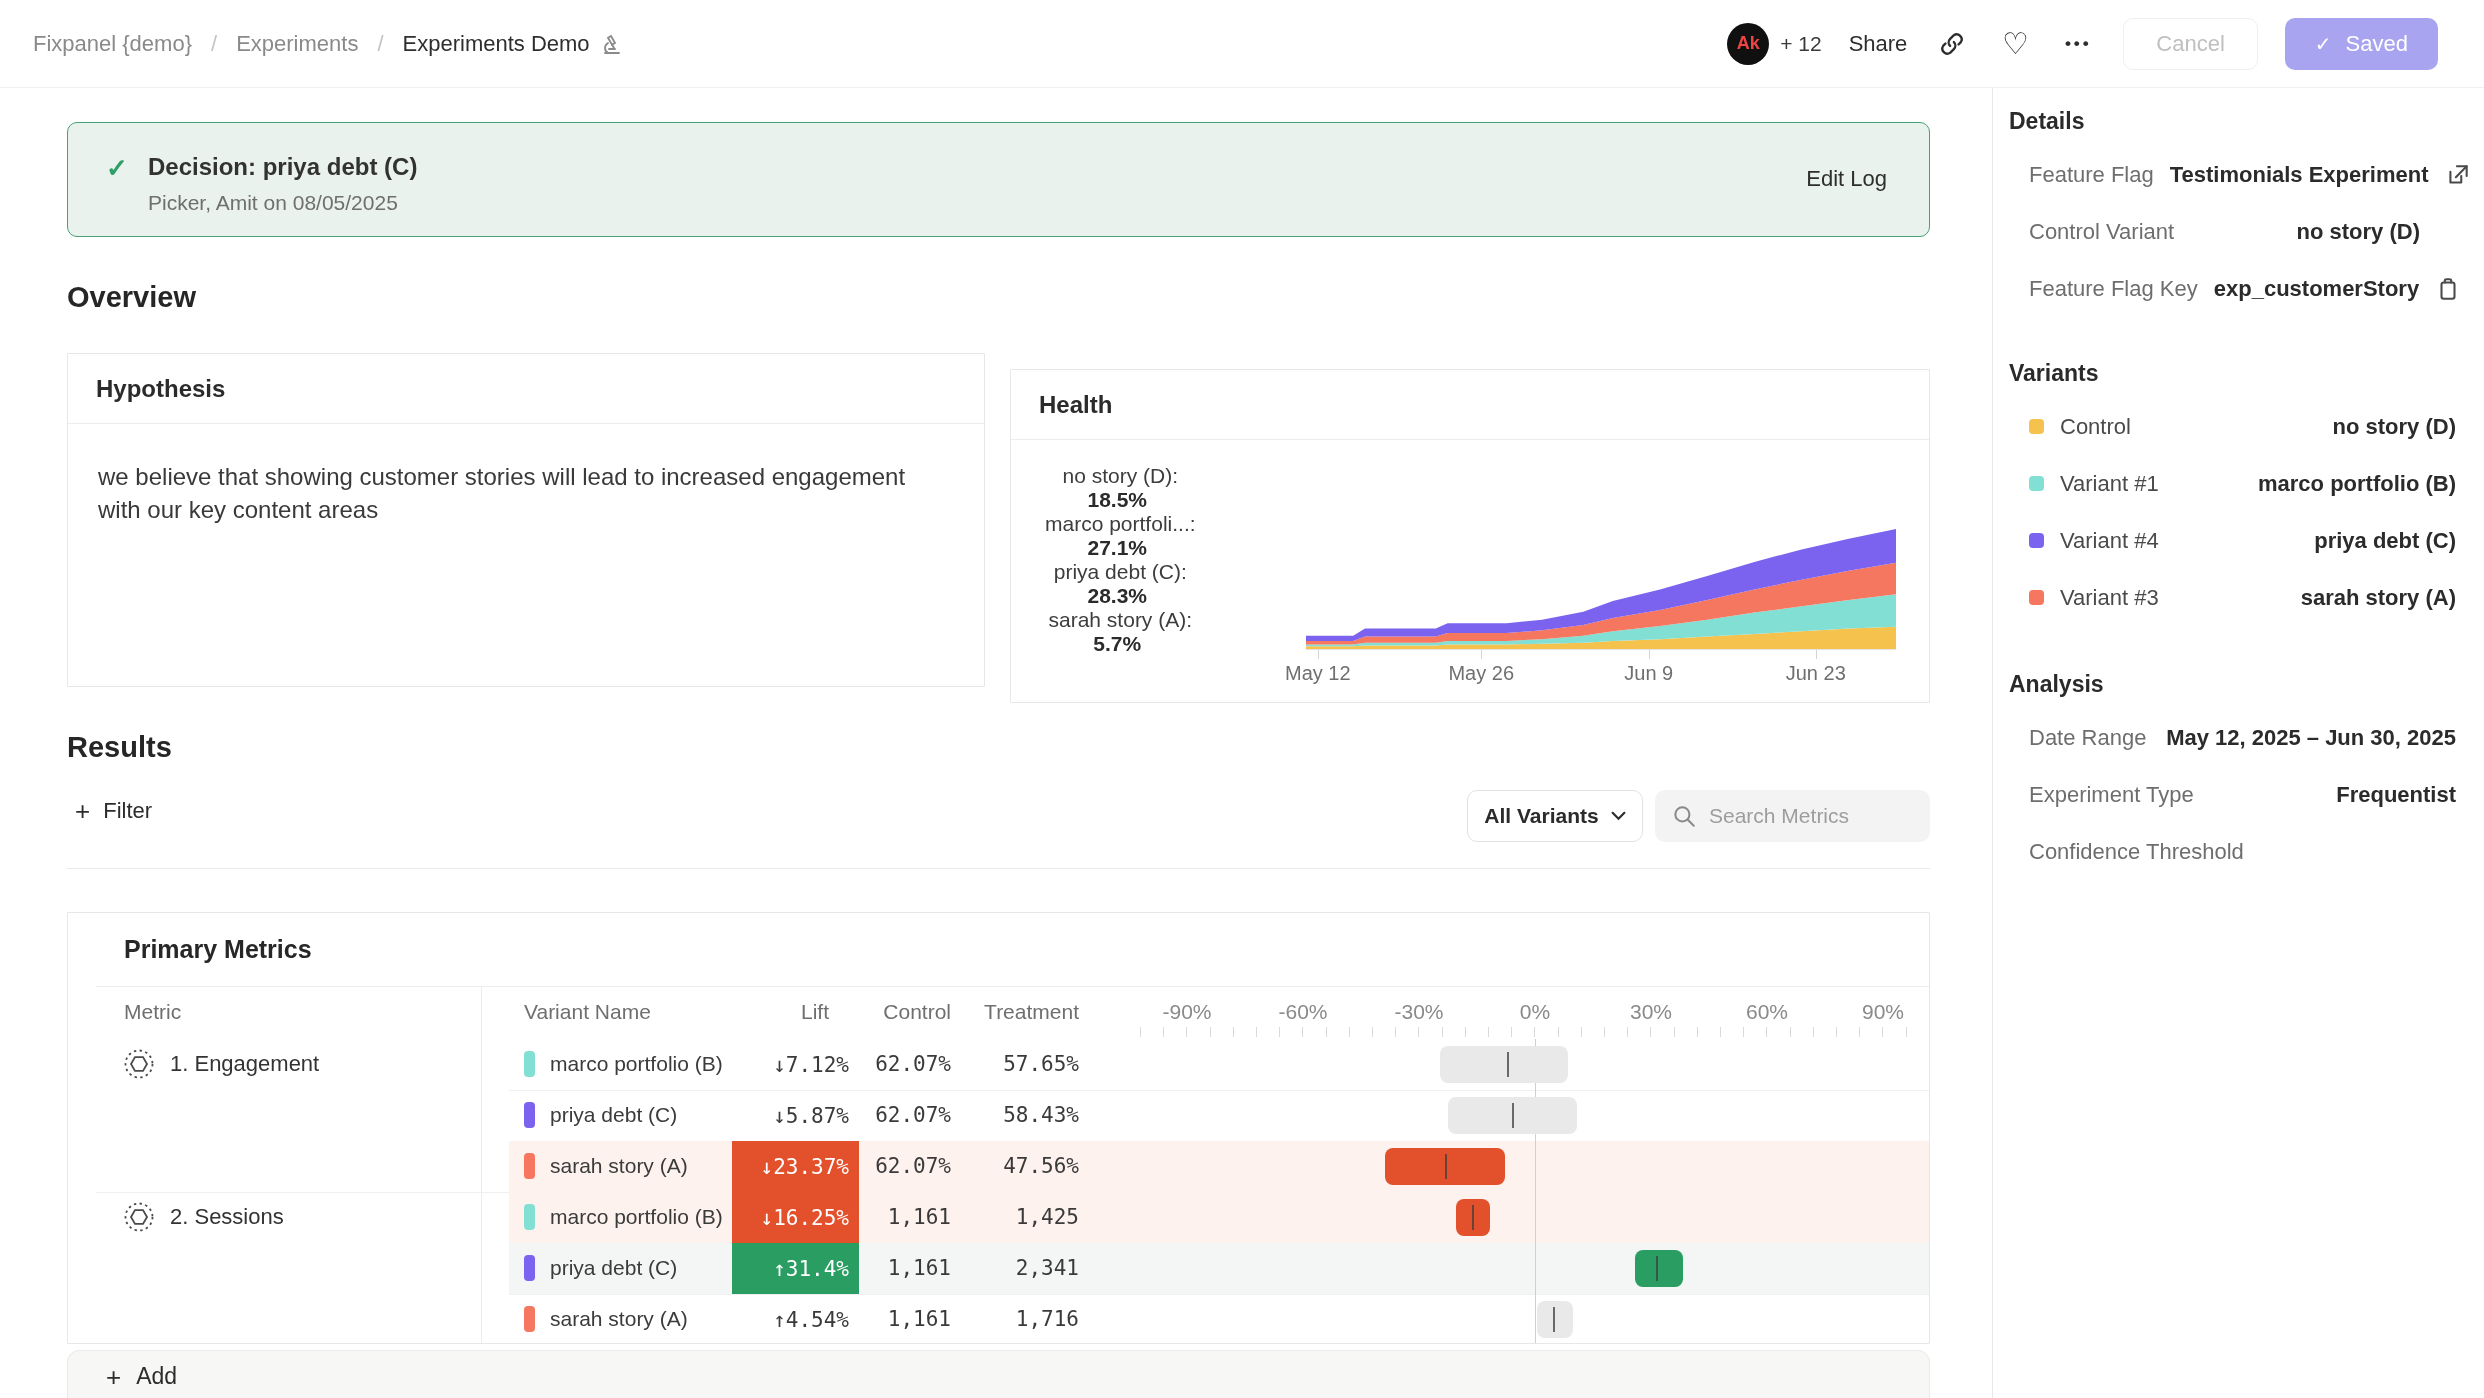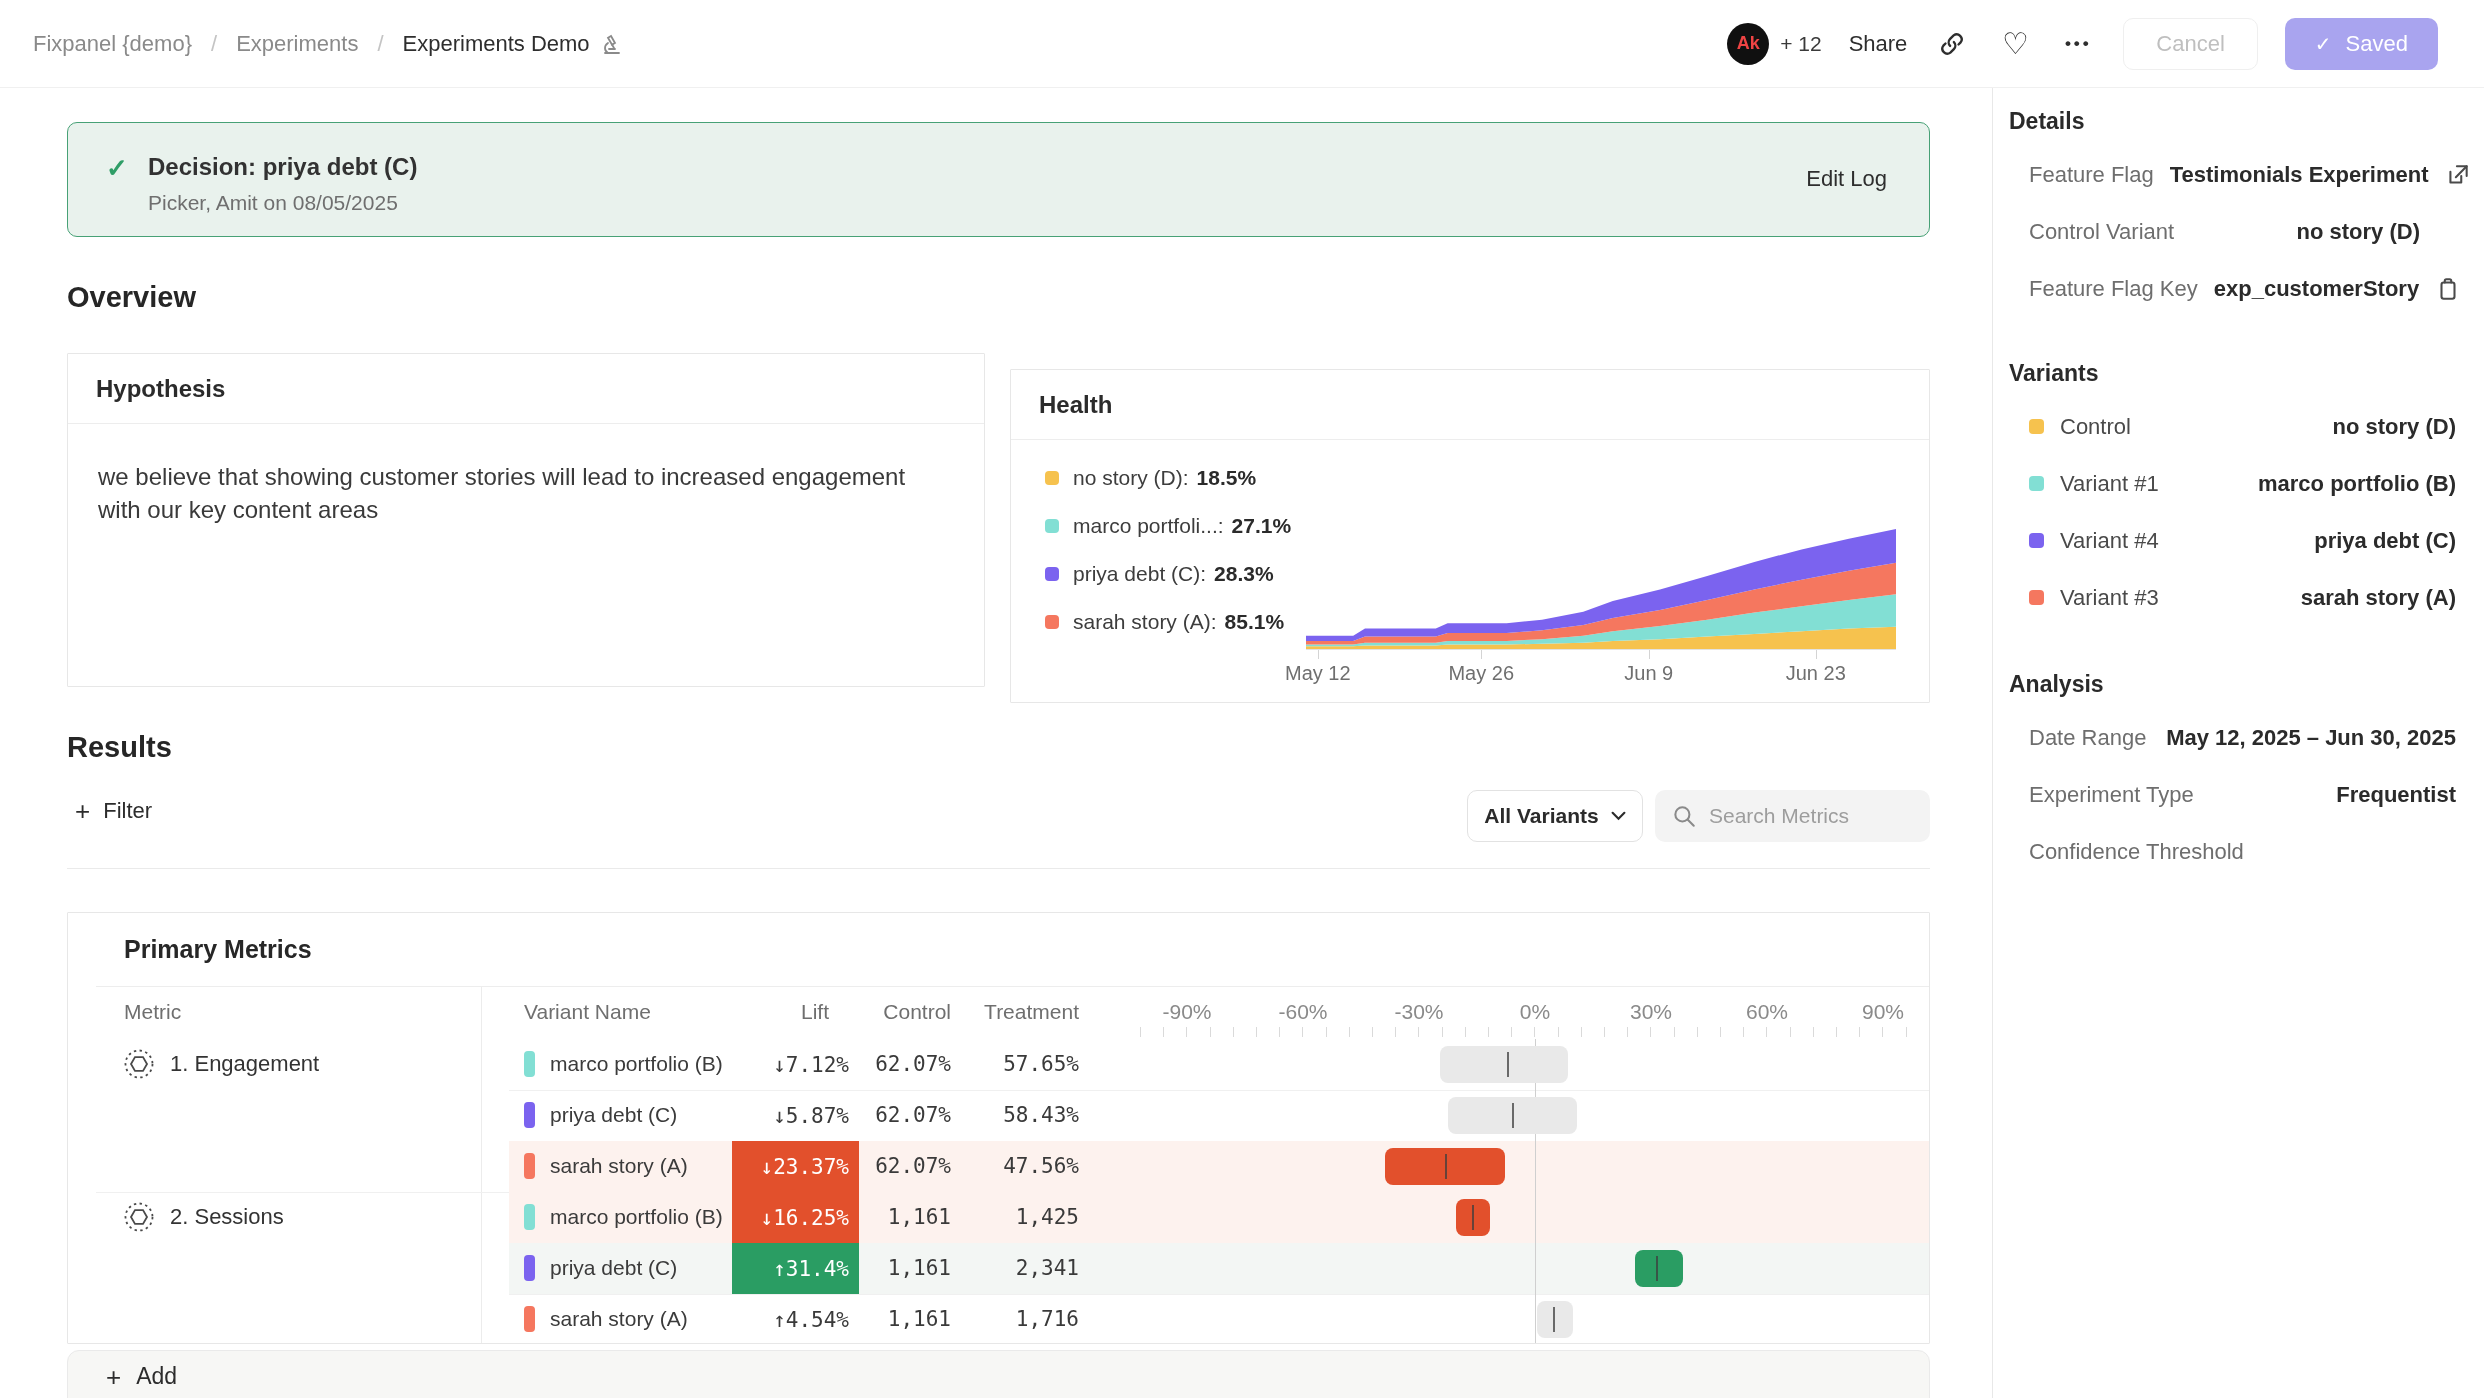--- a/index.html
+++ b/index.html
@@ -44,21 +44,21 @@
   .section-title { position:absolute; left:67px; font-size:29px; font-weight:700; color:#262626; }
 
   
   .card { position:absolute; background:#fff; border:1px solid #e7e7e7; border-radius:1px; }
   .card-head { height:70px; display:flex; align-items:center; padding:0 28px;
     border-bottom:1px solid #ededed; font-size:24px; font-weight:700; color:#2b2b2b; }
   .hypo-card { left:67px; top:265px; width:918px; height:334px; }
   .hypo-body { padding:36px 30px; font-size:24px; line-height:33px; color:#3a3a3a; max-width:880px; }
   .health-card { left:1010px; top:281px; width:920px; height:334px; }
   .legend { position:absolute; left:34px; top:94px; display:flex; flex-direction:column; gap:21px; }
-  .legend-item { display:flex; align-items:center; gap:14px; height:27px; }
+  .legend-item { display:flex; align-items:center; height:27px;flex-direction:column; }
   .legend-swatch { width:14px; height:14px; border-radius:4px; }
   .legend-label { font-size:21px; color:#3d3d3d; }
   .legend-value { font-size:21px; color:#2b2b2b; font-weight:700; margin-left:-6px;}
   .health-chart { position:absolute; left:295px; top:159px; width:590px; height:120px; }
   .hx-axis { position:absolute; left:295px; top:279px; width:590px; height:1px; background:#e2e2e2; }
   .hx-tick { position:absolute; top:280px; width:1px; height:9px; background:#d4d4d4; }
   .hx-label { position:absolute; top:292px; width:120px; text-align:center; font-size:20px; color:#6f6f6f; }
 
   
   .filter-row { position:absolute; left:67px; top:702px; width:1863px; height:52px; }
@@ -208,21 +208,21 @@
         <span class="legend-value">27.1%</span>
       </div>
       <div class="legend-item">
         <span class="legend-swatch" style="background: rgb(123, 99, 239);"></span>
         <span class="legend-label">priya debt (C):</span>
         <span class="legend-value">28.3%</span>
       </div>
       <div class="legend-item">
         <span class="legend-swatch" style="background: rgb(245, 119, 95);"></span>
         <span class="legend-label">sarah story (A):</span>
-        <span class="legend-value">85.1%</span>
+        <span class="legend-value">5.7%</span>
       </div>
     </div>
     <svg id="health-chart" class="health-chart" viewBox="0 0 590 120" preserveAspectRatio="none">
         <polygon points="0.0,117.3 47.2,117.3 59.0,116.4 129.8,116.4 141.6,115.6 200.6,115.6 236.0,114.7 277.3,113.8 306.8,112.0 354.0,110.2 401.2,107.6 448.4,104.9 495.6,102.2 542.8,99.6 590.0,97.8 590.0,120.0 542.8,120.0 495.6,120.0 448.4,120.0 401.2,120.0 354.0,120.0 306.8,120.0 277.3,120.0 236.0,120.0 200.6,120.0 141.6,120.0 129.8,120.0 59.0,120.0 47.2,120.0 0.0,120.0" fill="#f6c24e"></polygon>
         <polygon points="0.0,115.6 47.2,115.6 59.0,113.8 129.8,113.8 141.6,112.0 200.6,112.0 236.0,110.2 277.3,106.7 306.8,102.2 354.0,96.9 401.2,90.7 448.4,83.6 495.6,77.3 542.8,71.1 590.0,65.3 590.0,97.8 542.8,99.6 495.6,102.2 448.4,104.9 401.2,107.6 354.0,110.2 306.8,112.0 277.3,113.8 236.0,114.7 200.6,115.6 141.6,115.6 129.8,116.4 59.0,116.4 47.2,117.3 0.0,117.3" fill="#82dfd4"></polygon>
         <polygon points="0.0,112.0 47.2,112.0 59.0,107.6 129.8,107.6 141.6,104.0 200.6,104.0 236.0,101.3 277.3,96.0 306.8,88.9 354.0,80.9 401.2,71.1 448.4,60.4 495.6,50.7 542.8,41.8 590.0,33.8 590.0,65.3 542.8,71.1 495.6,77.3 448.4,83.6 401.2,90.7 354.0,96.9 306.8,102.2 277.3,106.7 236.0,110.2 200.6,112.0 141.6,112.0 129.8,113.8 59.0,113.8 47.2,115.6 0.0,115.6" fill="#f5775f"></polygon>
         <polygon points="0.0,106.7 47.2,106.7 59.0,99.6 129.8,99.6 141.6,94.2 200.6,94.2 236.0,90.7 277.3,82.7 306.8,72.0 354.0,60.4 401.2,47.1 448.4,32.9 495.6,20.4 542.8,9.8 590.0,0.0 590.0,33.8 542.8,41.8 495.6,50.7 448.4,60.4 401.2,71.1 354.0,80.9 306.8,88.9 277.3,96.0 236.0,101.3 200.6,104.0 141.6,104.0 129.8,107.6 59.0,107.6 47.2,112.0 0.0,112.0" fill="#7b63ef"></polygon>
       </svg>
     <div class="hx-axis"></div>
     <div id="hx-labels"></div>

